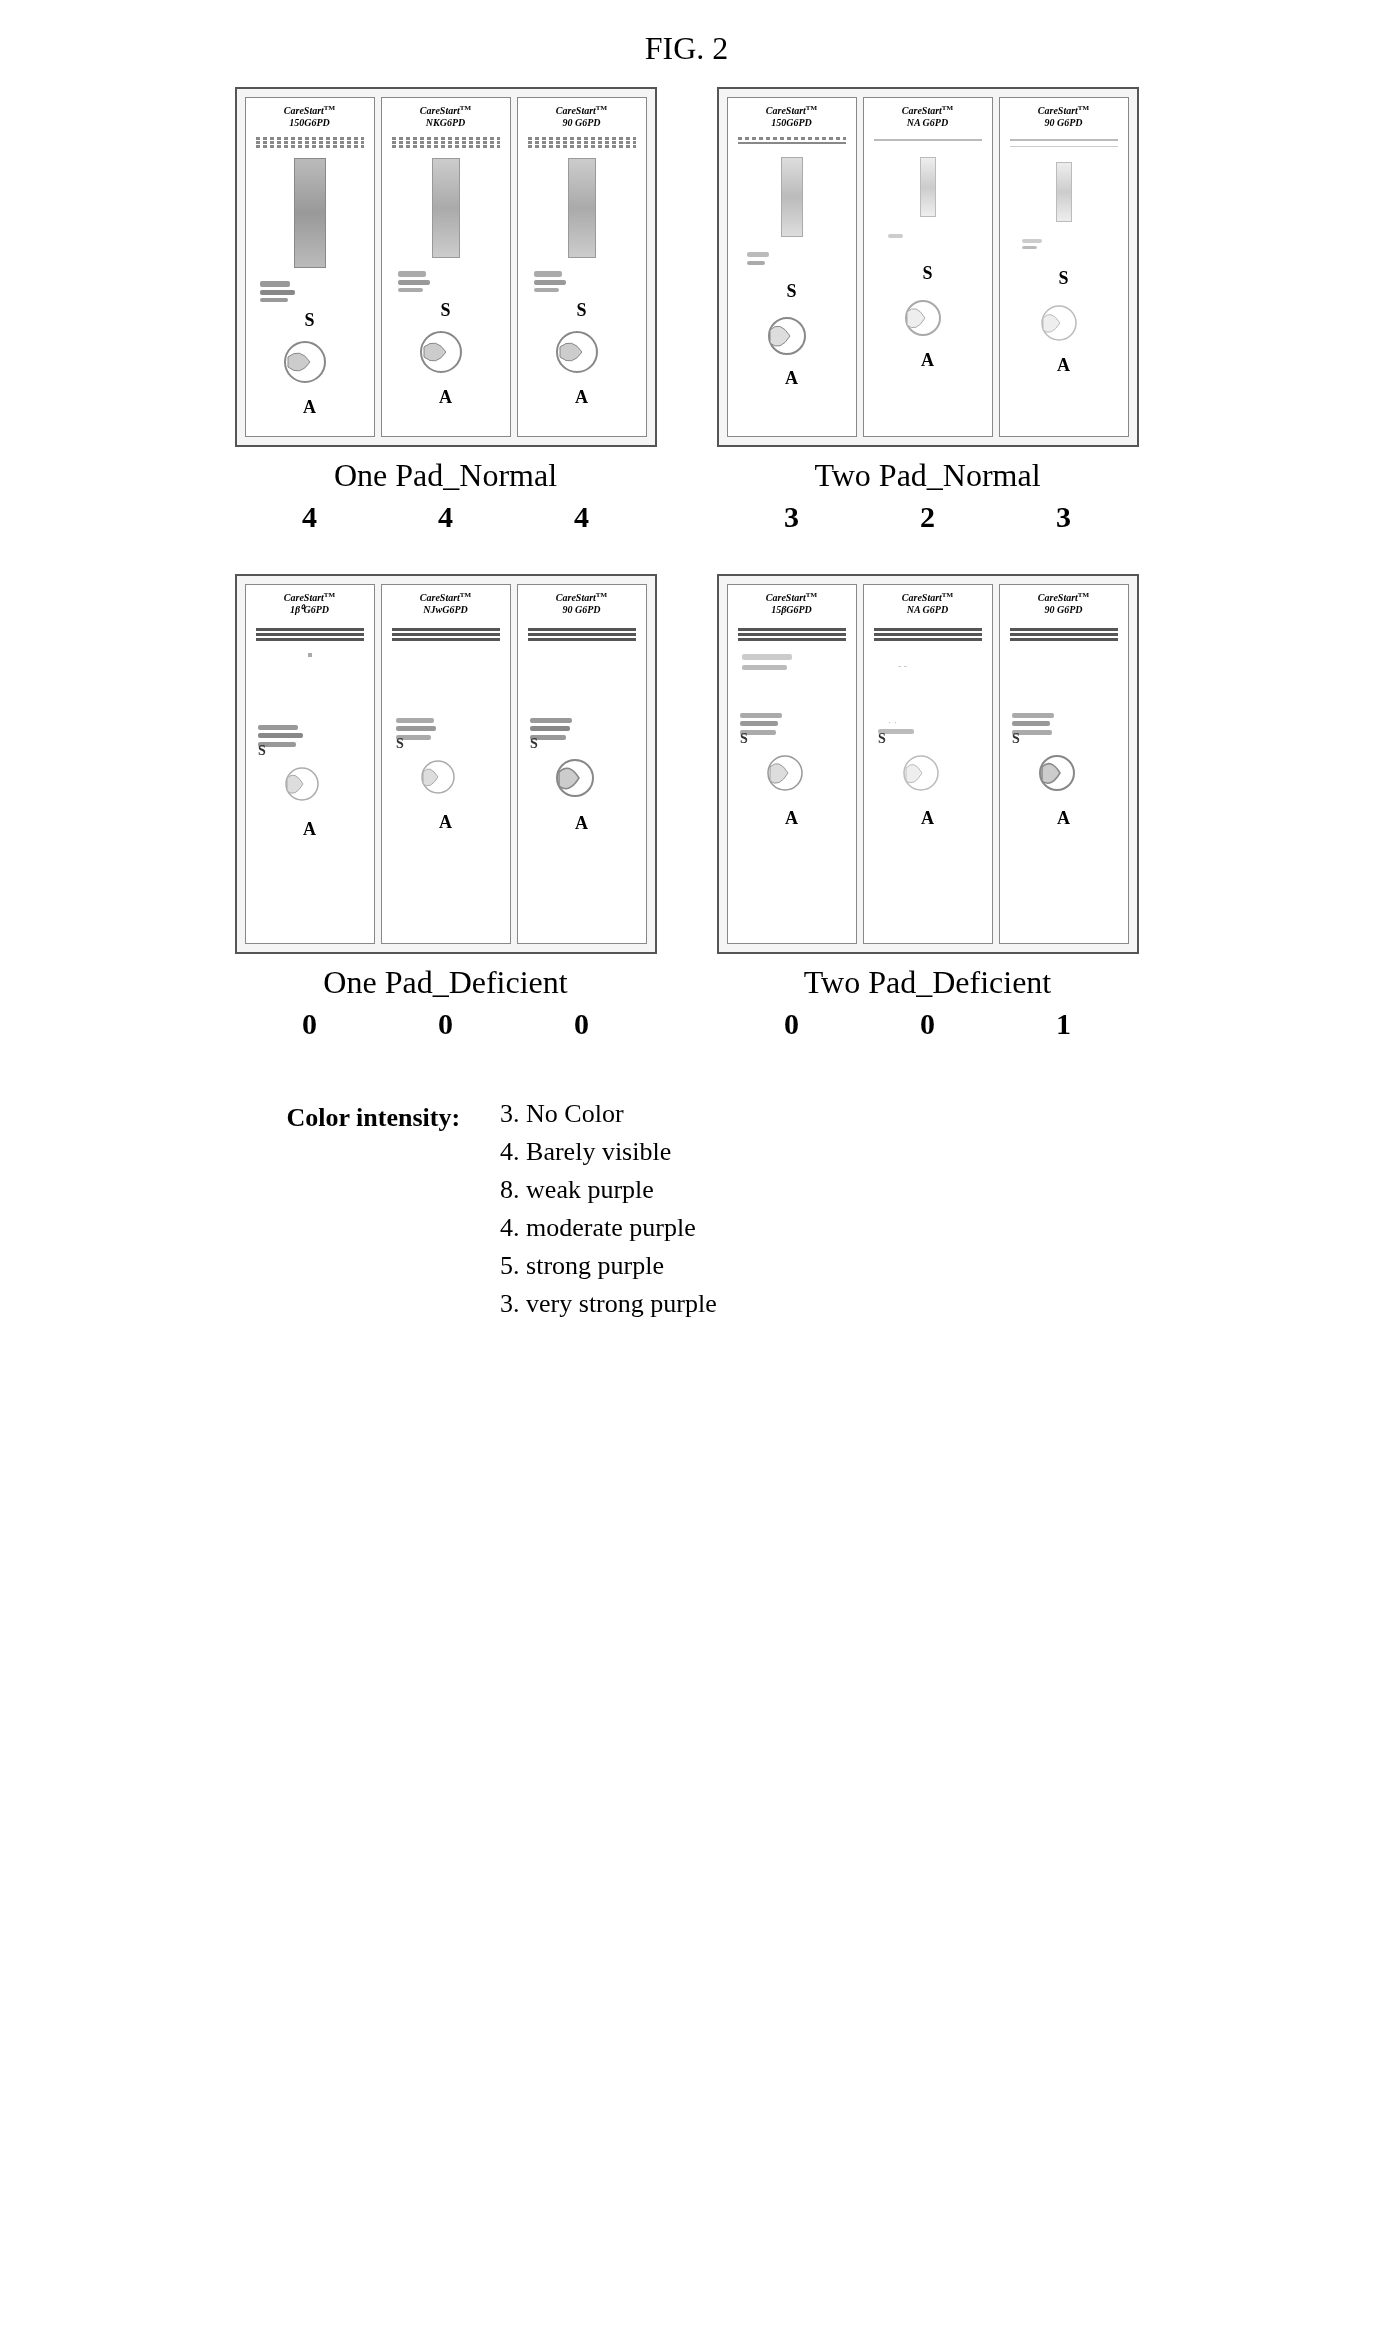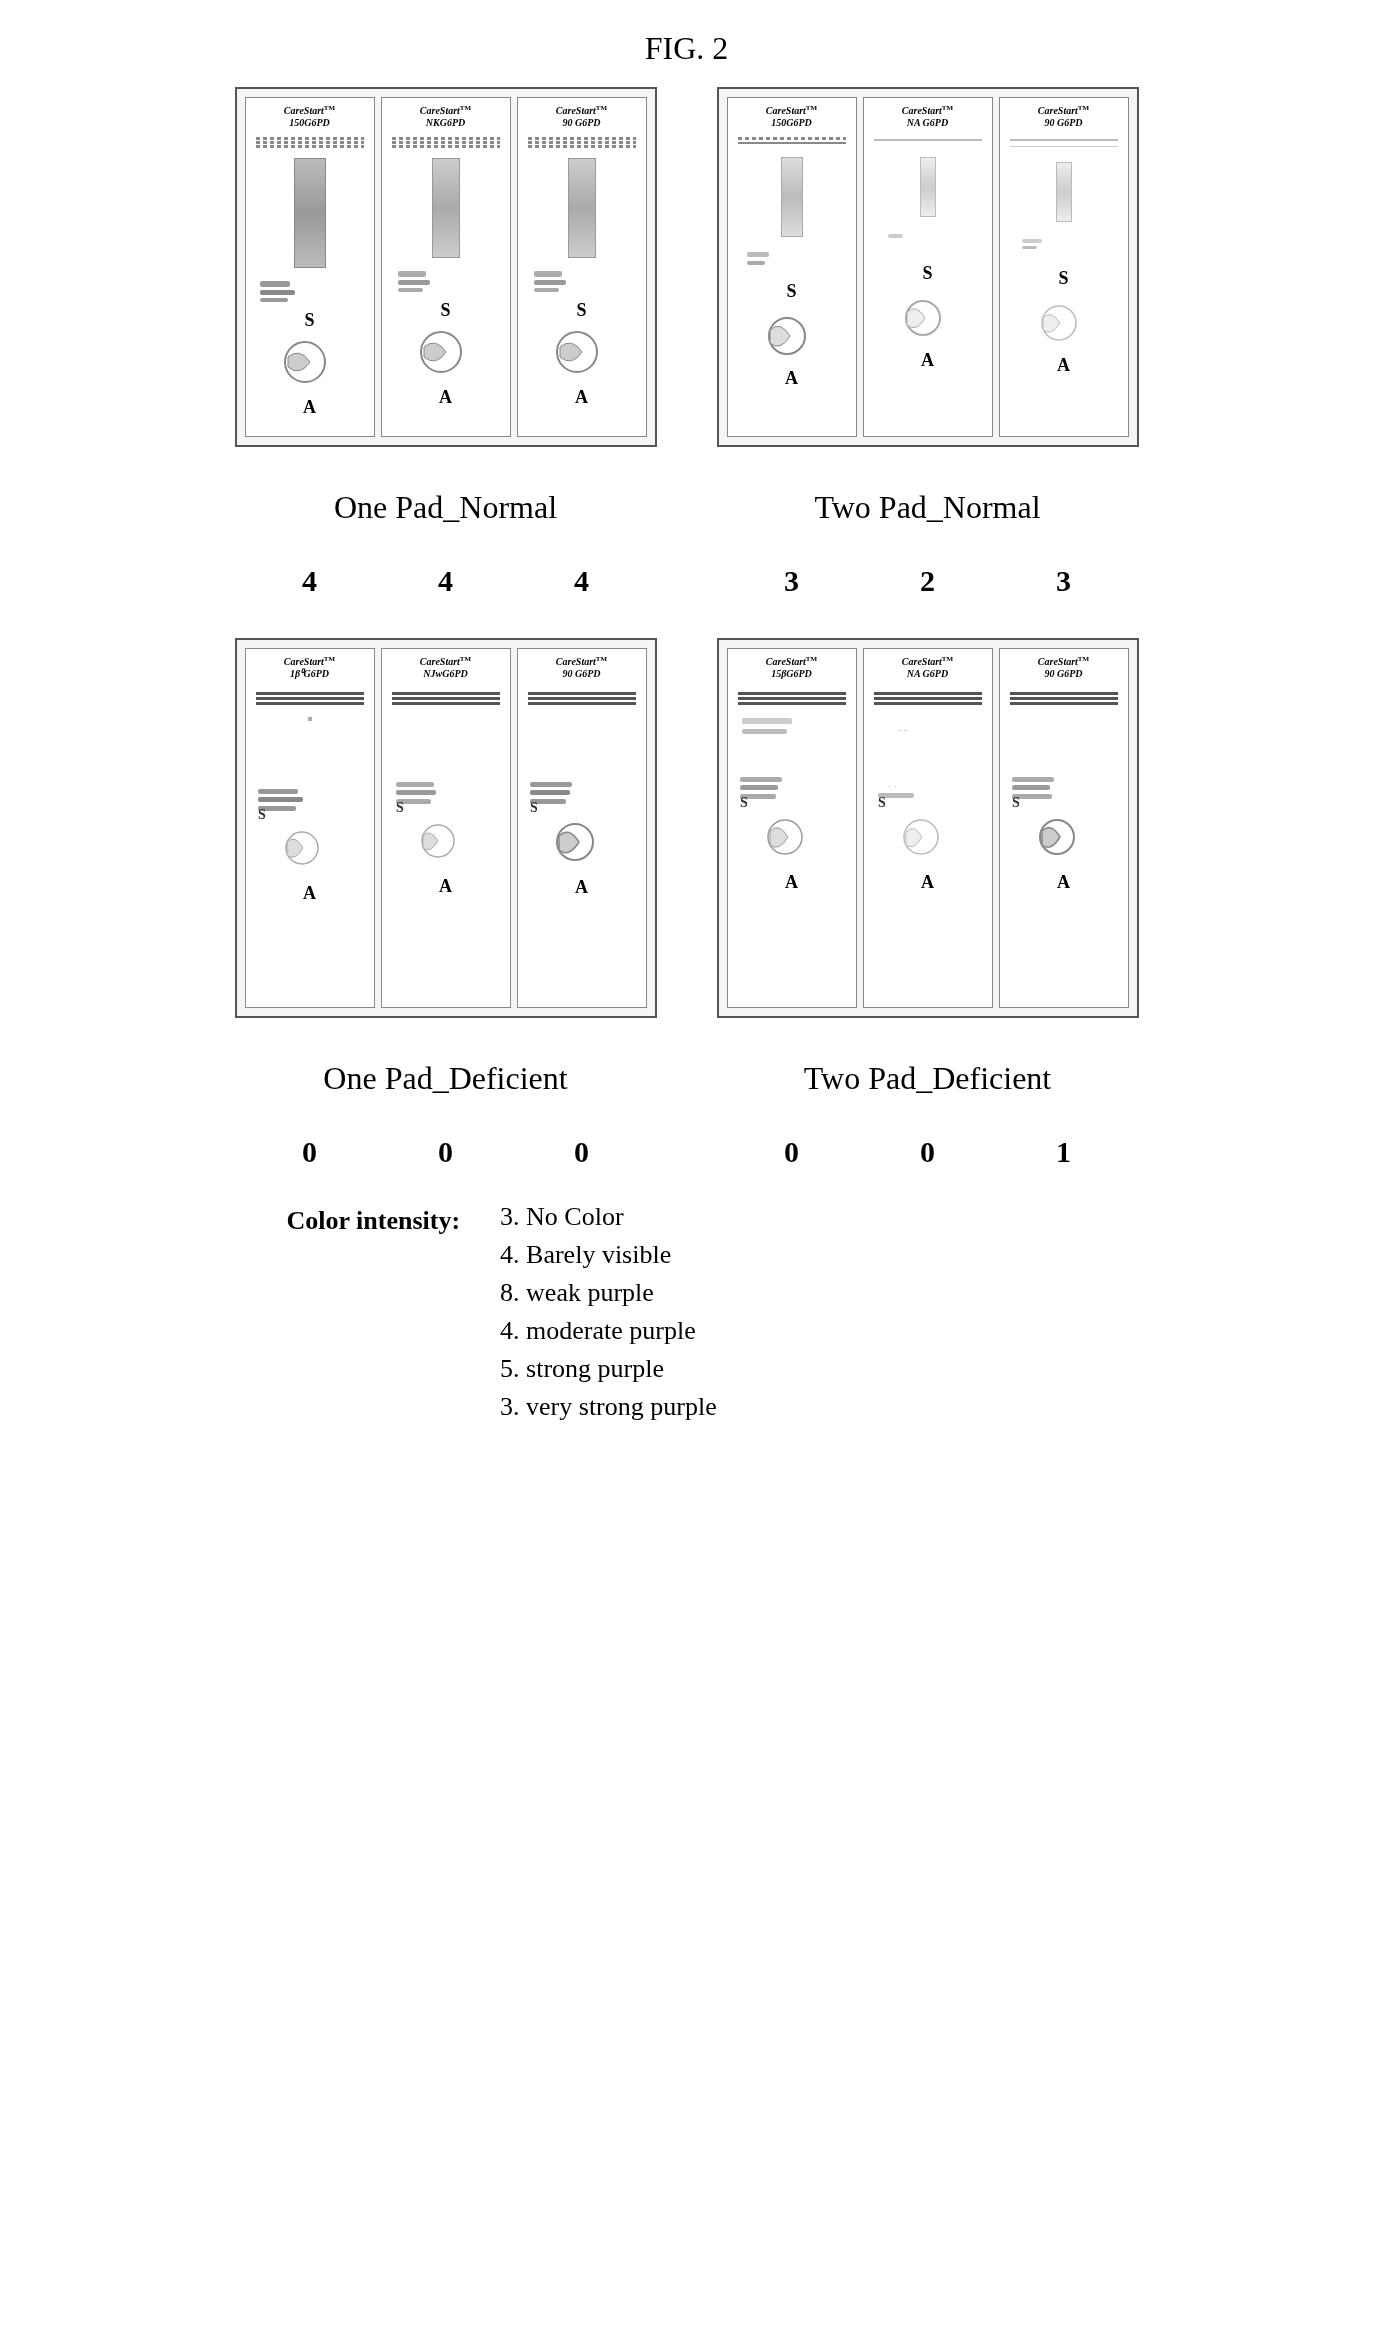--- a/index.html
+++ b/index.html
@@ -25,21 +25,20 @@
     .top-section {
       display: flex;
       gap: 60px;
       margin-bottom: 10px;
     }
 
     .group {
       display: flex;
       flex-direction: column;
       align-items: center;
-      gap: 32px;
     }
 
     .cards-row {
       display: flex;
       gap: 6px;
       border: 2px solid #555;
       padding: 8px;
       background: #f5f5f5;
     }
 
@@ -143,21 +142,21 @@
 
     .scattered-dots {
       width: 100%;
       height: 30px;
       position: relative;
       margin: 2px 0;
     }
 
     
     .bottom-section {
-      margin-top: 23px;
+      margin-top: 48px;
       width: 100%;
       max-width: 800px;
       display: flex;
       flex-direction: row;
       gap: 40px;
       align-items: flex-start;
     }
 
     .color-intensity-label {
       font-size: 26px;

